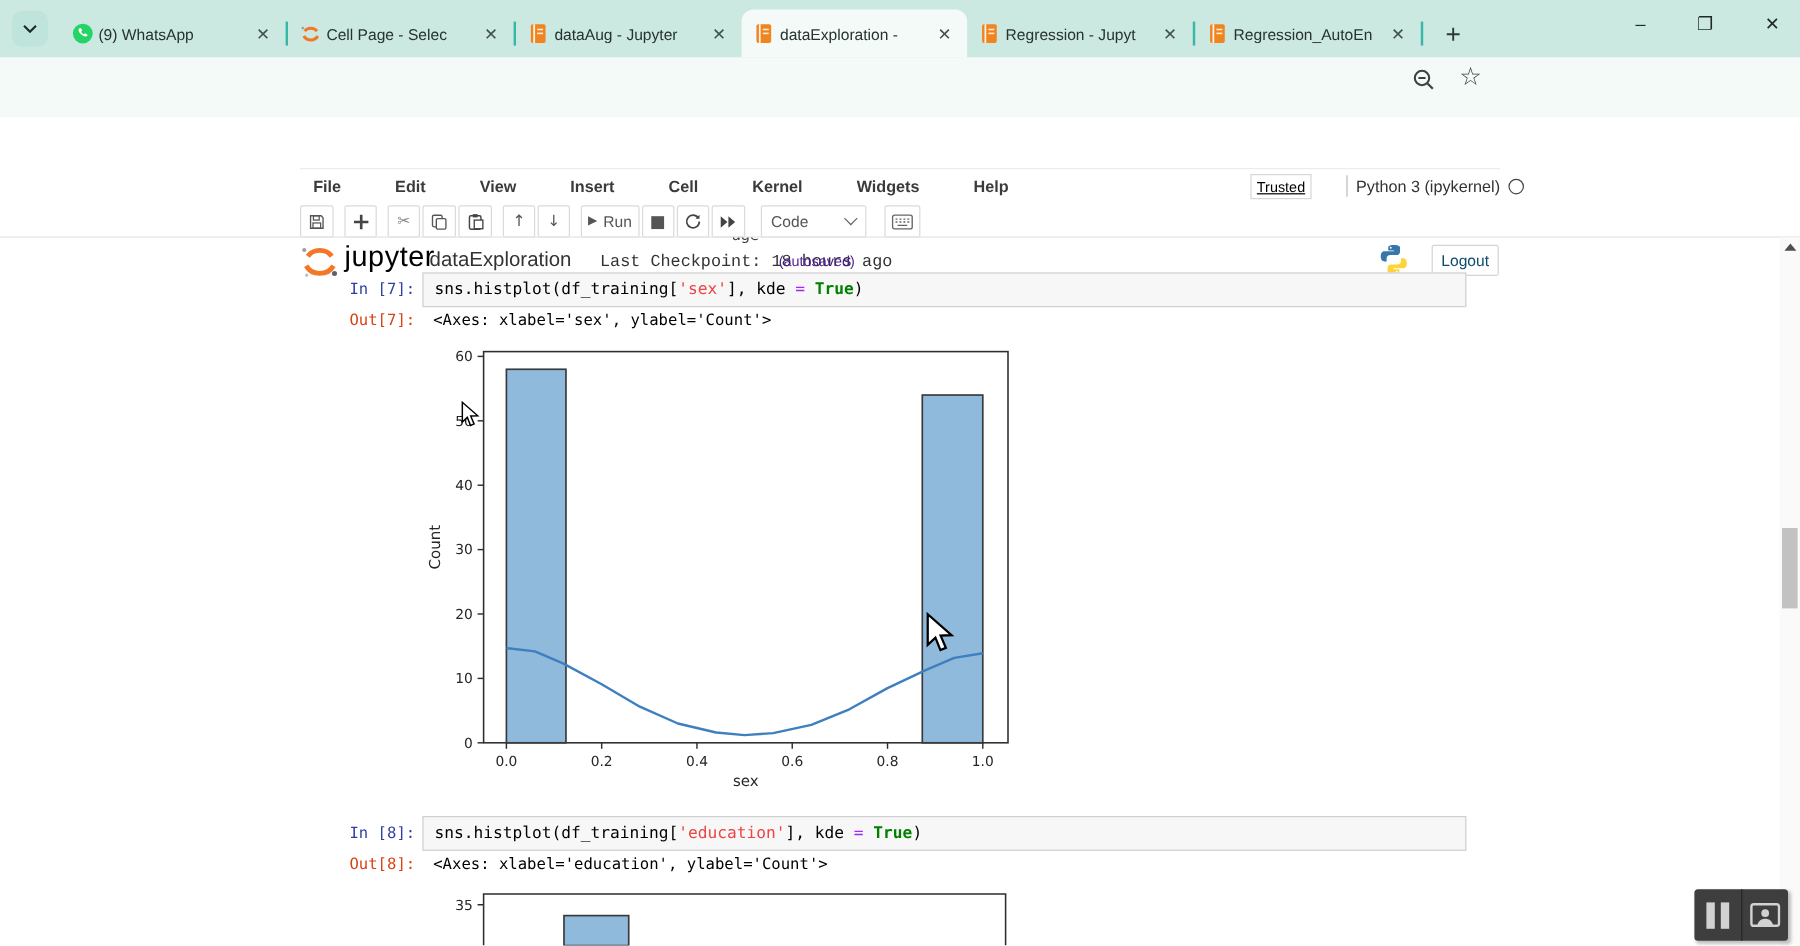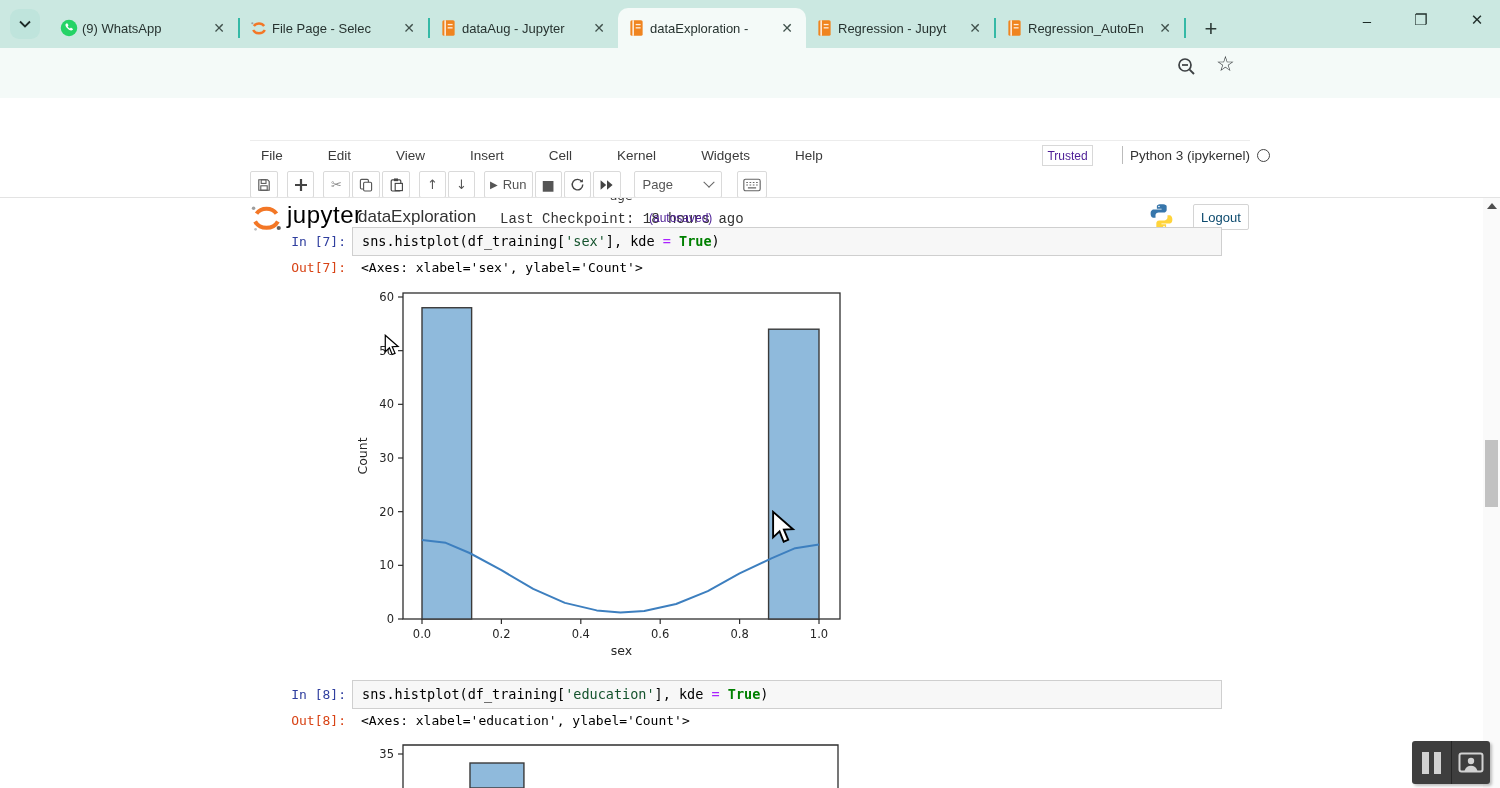--- a/index.html
+++ b/index.html
@@ -38,26 +38,26 @@
   
   .jheader { position:absolute; left:0; top:98px; width:1500px; height:42px; background:#fff; }
   .jlogo-text { position:absolute; left:287px; top:103px; font-size:24px; color:#000000; letter-spacing:.5px; }
   .jtitle { position:absolute; left:358px; top:109px; font-size:17px; color:#333; }
   .jcheckpoint { position:absolute; left:500px; top:113px; font-size:14px; color:#333;font-family:Liberation Mono, monospace; }
   .jautosaved { position:absolute; left:649px; top:113px; font-size:12px; color:#4c1d95; }
   .logout { position:absolute; left:1193px; top:106px; width:56px; height:26px; background:#fff;
     border:1px solid #d4d4d4; border-radius:2px; font-size:13px; color:#0c4a6e; cursor:pointer; }
 
   
-  .menurow { position:absolute; left:0; top:140px; width:1500px; height:30px; background:#fff; }
+  .menurow { position:absolute; left:0; top:140px; width:1500px; height:30px; background:#fff;font-weight:bold; }
   .menurow .rule { position:absolute; left:250px; top:0; width:1000px; height:1px; background:#ececec; }
   .menus { position:absolute; left:252px; top:6px; display:flex; }
   .menu-item { font-size:13.5px; color:#3b3b3b; padding:2px 9px; margin-right:27px; cursor:pointer; white-space:nowrap; }
   .trusted { position:absolute; left:1042px; top:145px; width:51px; height:21px; border:1px solid #d8d8d8;
-    font-size:12px; color:#4c1d95; display:flex; align-items:center; justify-content:center; }
+    font-size:12px; color:#000000; display:flex; align-items:center; justify-content:center;text-decoration:underline; }
   .kgroup { position:absolute; left:1122px; top:146px; display:flex; align-items:center; gap:7px; }
   .kbar { width:1px; height:18px; background:#bbb; }
   .kname { font-size:13.5px; color:#333; }
   .kcircle { width:13px; height:13px; border:1.6px solid #444; border-radius:50%; }
 
   
   .toolbar { position:absolute; left:0; top:169px; width:1500px; height:29px; background:#fff; }
   .tbflex { position:absolute; left:250px; top:2px; display:flex; align-items:center; }
   .tbtn { height:27px; min-width:27px; background:#fff; border:1px solid #dadada; border-radius:2px;
     display:flex; align-items:center; justify-content:center; color:#555; font-size:13px; cursor:pointer; padding:0 5px; }
@@ -72,21 +72,21 @@
   .clipwrap { position:absolute; left:598px; top:198px; width:50px; height:7px; overflow:hidden; }
   .clipwrap span { position:absolute; top:-9px; left:12px; font-family:"DejaVu Sans",sans-serif; font-size:12px; color:#3a3a3a; }
 
   .prompt-in { position:absolute; left:250px; width:96px; text-align:right;
     font-family:"DejaVu Sans Mono",monospace; font-size:13px; color:#303f9f; }
   .prompt-out { position:absolute; left:250px; width:96px; text-align:right;
     font-family:"DejaVu Sans Mono",monospace; font-size:13px; color:#d84315; }
   .inputbox { position:absolute; left:352px; width:870px; height:29px; background:#f7f7f7; border:1px solid #cfcfcf; }
   .codeline { position:absolute; left:9px; top:5px; font-family:"DejaVu Sans Mono",monospace; font-size:13.5px; color:#000; white-space:pre; }
   .outtext { position:absolute; left:361px; font-family:"DejaVu Sans Mono",monospace; font-size:13px; color:#000; white-space:pre; }
-  .c-s { color:#14532d; } .c-o { color:#aa22ff; } .c-k { color:#008000; font-weight:bold; }
+  .c-s { color:#ef4444; } .c-o { color:#aa22ff; } .c-k { color:#008000; font-weight:bold; }
 
   .chartsvg { position:absolute; background:#fff; }
 
   
   .sbar { position:absolute; left:1483px; top:198px; width:17px; height:590px; background:#fafafa; }
   .sbar .up { position:absolute; left:4px; top:5px; width:0; height:0;
     border-left:5px solid transparent; border-right:5px solid transparent; border-bottom:6px solid #4f4f4f; }
   .sbar .thumb { position:absolute; left:2px; top:242px; width:13px; height:67px; background:#c2c2c2; cursor:pointer; }
 
   
@@ -117,21 +117,21 @@
         <span class="tlabel">(9) WhatsApp</span>
         <span class="tclose">✕</span>
       </div>
       <div class="tabsep"></div>
       <div class="tab">
         <span class="favicon"><svg width="18" height="18" viewBox="0 0 40 40">
             <path d="M7 24.5 A14.5 13 0 0 0 33 24.5" fill="none" stroke="#f37726" stroke-width="5.5"></path>
             <path d="M8.6 15.5 A13.5 12 0 0 1 31.4 15.5" fill="none" stroke="#f37726" stroke-width="5.5"></path>
             <circle cx="5.2" cy="9.5" r="2.4" fill="#9e9e9e"></circle>
           </svg></span>
-        <span class="tlabel">File Page - Selec</span>
+        <span class="tlabel">Cell Page - Selec</span>
         <span class="tclose">✕</span>
       </div>
       <div class="tabsep"></div>
       <div class="tab">
         <span class="favicon"><svg width="17" height="18" viewBox="0 0 20 22">
             <rect x="2.5" y="1.5" width="15" height="19" rx="2" fill="#f0841f"></rect>
             <rect x="5" y="1.5" width="1.8" height="19" fill="#ffffff" opacity=".9"></rect>
             <rect x="9" y="6" width="6" height="1.6" fill="#fff" opacity=".85"></rect>
             <rect x="9" y="10" width="6" height="1.6" fill="#fff" opacity=".85"></rect>
           </svg></span>
@@ -321,21 +321,21 @@
           <path d="M15.8 6.2A7 7 0 1 0 17 10" fill="none" stroke="#444" stroke-width="1.9"></path>
           <path d="M17.2 2.6v4.4h-4.4z" fill="#444"></path>
         </svg>
     </div>
     <div class="tbtn gap8">
       <svg width="16" height="14" viewBox="0 0 20 16">
           <path d="M2 2l7 6-7 6zM10 2l7 6-7 6z" fill="#444"></path>
         </svg>
     </div>
     <div class="tbtn cellsel gap8" style="margin-left:4px">
-      <span>Page</span>
+      <span>Code</span>
       <span class="chev"></span>
     </div>
     <div class="tbtn" style="margin-left:6px">
       <svg width="18" height="14" viewBox="0 0 22 16">
           <rect x="1" y="1" width="20" height="14" rx="2" fill="none" stroke="#666" stroke-width="1.4"></rect>
           <path d="M4 5h2M8 5h2M12 5h2M16 5h2M4 8h2M8 8h2M12 8h2M16 8h2M6 11.5h10" stroke="#666" stroke-width="1.3"></path>
         </svg>
     </div>
   </div>
 </div>

